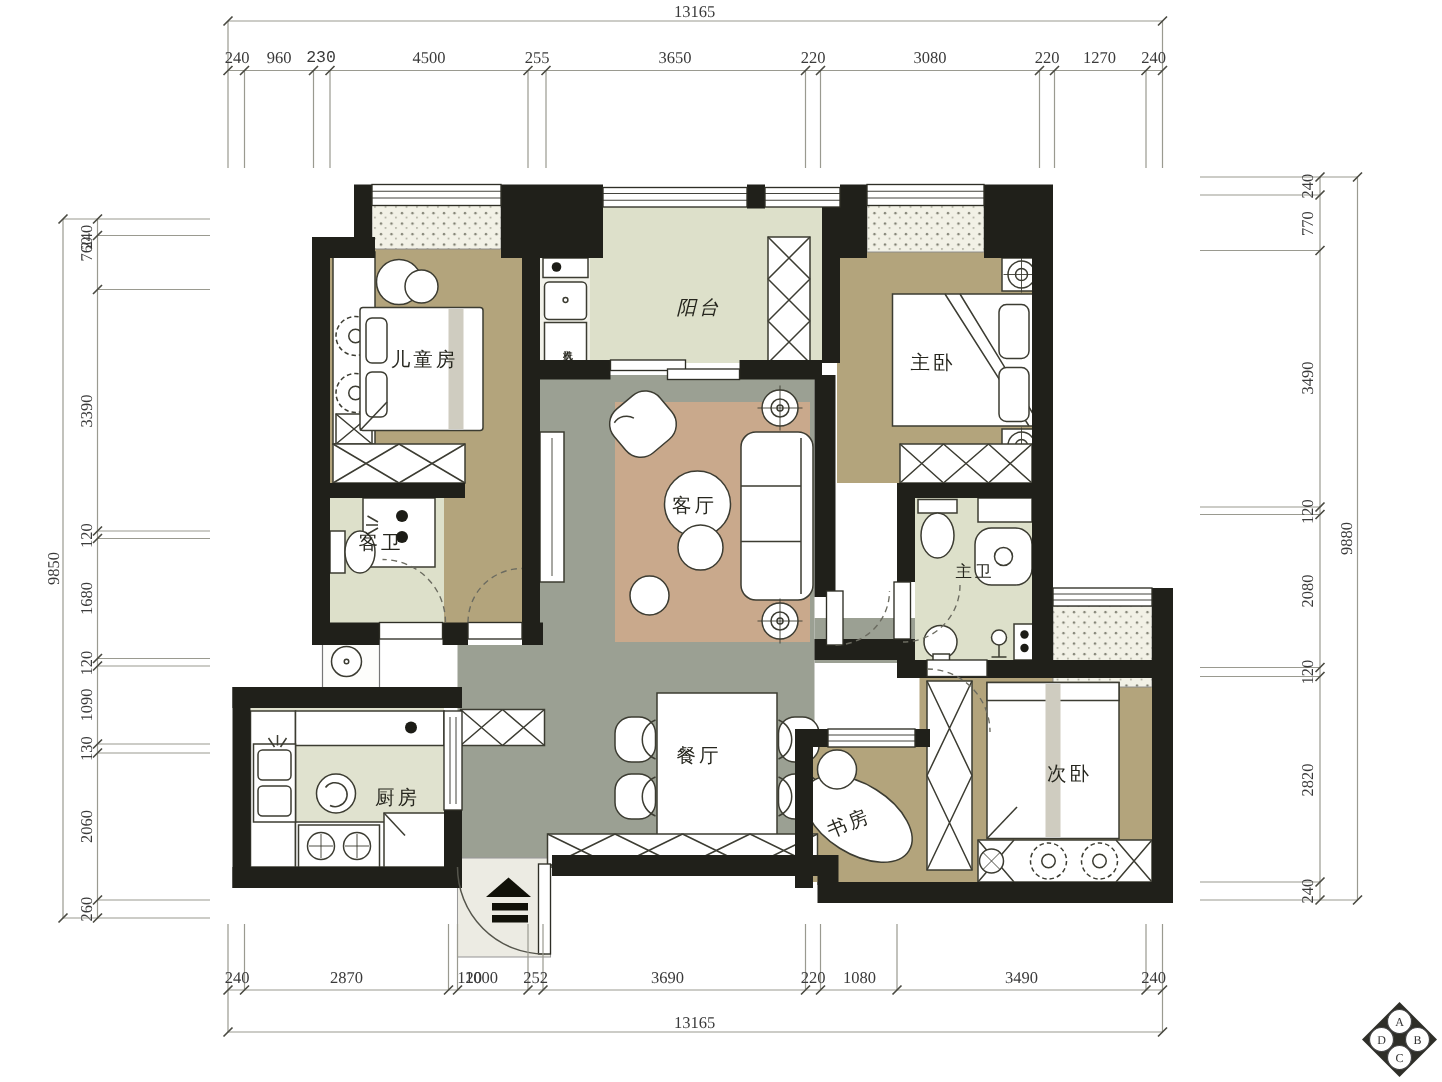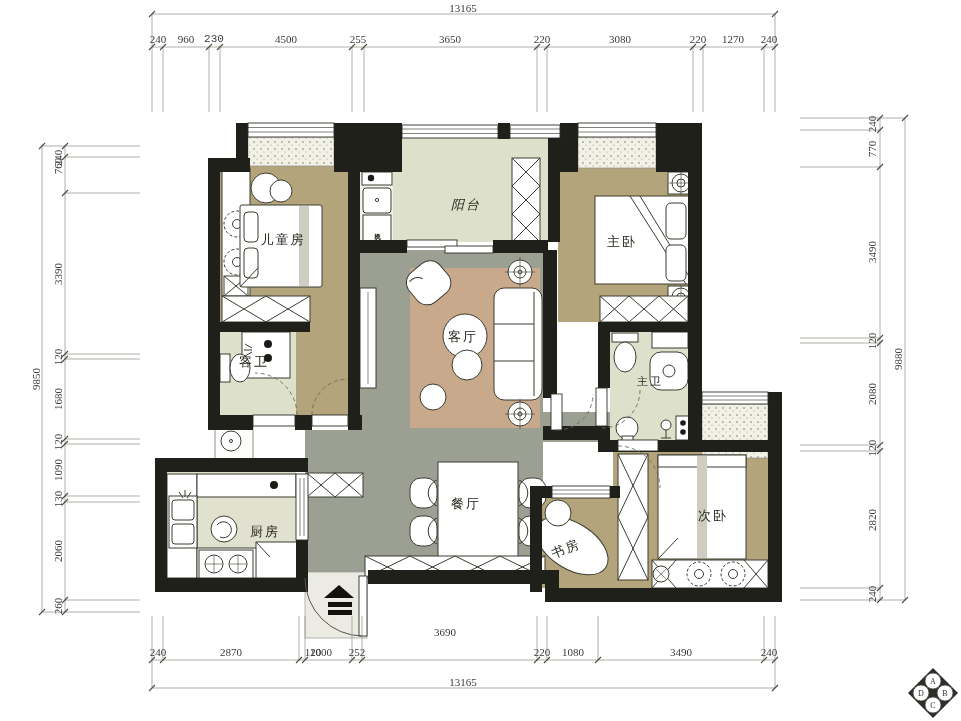--- a/index.html
+++ b/index.html
@@ -347,21 +347,21 @@
 <span class="dim" style="left:698px;top:39px;">220</span>
 <span class="dim" style="left:733px;top:39px;">1270</span>
 <span class="dim" style="left:769px;top:39px;">240</span>
 
 <span class="dim" style="left:463px;top:682px;">13165</span>
 <span class="dim" style="left:158px;top:652px;">240</span>
 <span class="dim" style="left:231px;top:652px;">2870</span>
 <span class="dim" style="left:313px;top:652px;">120</span>
 <span class="dim" style="left:321px;top:652px;">1000</span>
 <span class="dim" style="left:357px;top:652px;">252</span>
-<span class="dim" style="left:445px;top:632px;">3690</span>
+<span class="dim" style="left:445px;top:652px;">3690</span>
 <span class="dim" style="left:542px;top:652px;">220</span>
 <span class="dim" style="left:573px;top:652px;">1080</span>
 <span class="dim" style="left:681px;top:652px;">3490</span>
 <span class="dim" style="left:769px;top:652px;">240</span>
 
 <span class="dimv" style="left:36px;top:379px;">9850</span>
 <span class="dimv" style="left:58px;top:158px;">240</span>
 <span class="dimv" style="left:58px;top:166px;">760</span>
 <span class="dimv" style="left:58px;top:274px;">3390</span>
 <span class="dimv" style="left:58px;top:357px;">120</span>

